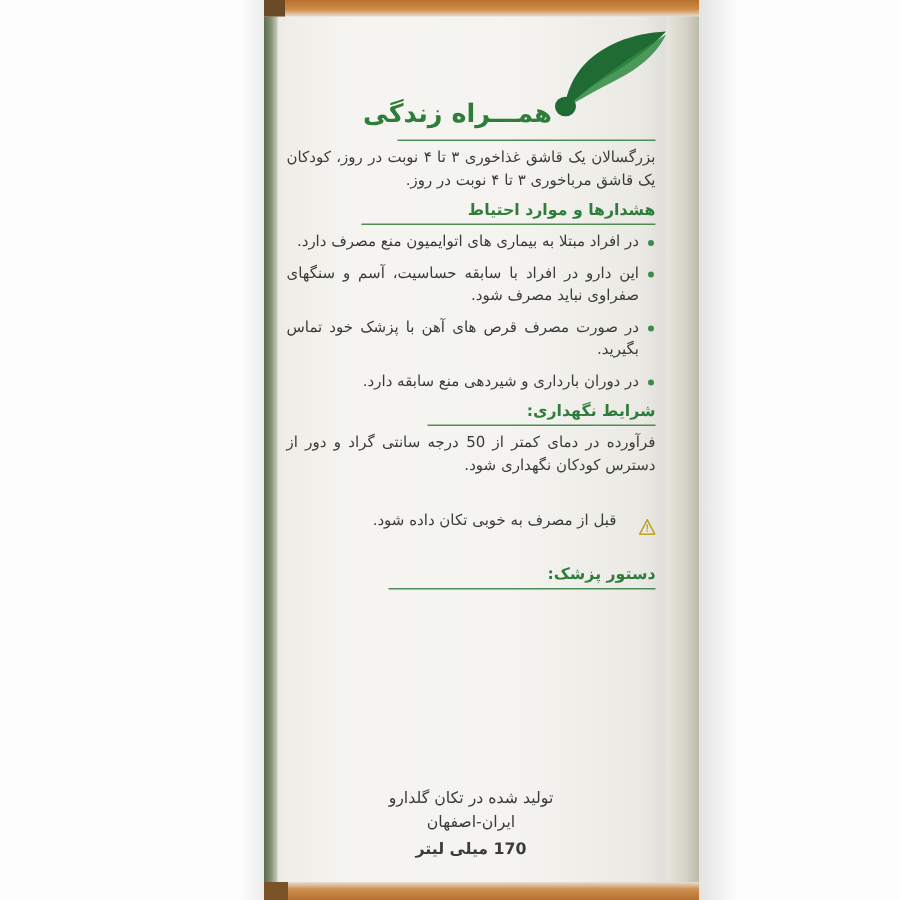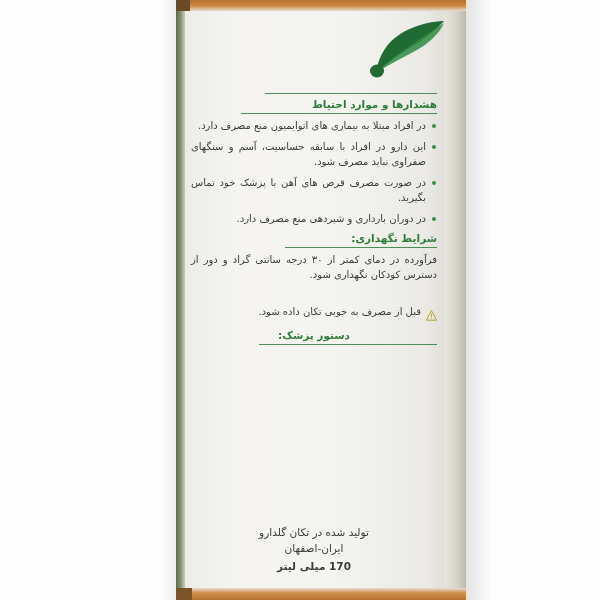--- a/index.html
+++ b/index.html
@@ -204,34 +204,33 @@
     right: 1px;
     top: 6px;
     width: 4px; height: 4px;
     border-radius: 50%;
     background: #3f8c49;
   }
 
   .note {
     display: flex;
     align-items: flex-start;
-    gap: 5px;
+    gap: 15px;
     margin-top: 23px;
     direction: rtl;
   }
   .note-text {
     color: #3b3b38;
     font-size: 10px;
     line-height: 14px;
   }
   .warn-ico { flex: 0 0 auto; margin-top: 1px; }
 
   .doctor {
-    margin-top: 4px;
-    text-align: center;
+    margin-top: 16px;
   }
 
   
   .footer {
     position: absolute;
     left: 191px;
     bottom: 28px;
     width: 246px;
     direction: rtl;
     text-align: center;
@@ -285,43 +284,45 @@
   <div class="bottom-flap-dark"></div>
 
   <div class="brand">
     <div class="leaf-wrap">
       <svg width="86" height="60" viewBox="0 0 86 60">
         <path d="M84 1 C62 2 40 10 27 26 C20 35 17 45 16 54 C24 46 33 38 45 31 C58 23 72 14 84 1 Z" fill="#1f6b33"></path>
         <path d="M84 3 C70 12 56 21 44 30 C34 37 26 44 19 51 C30 44 44 37 57 30 C69 23 79 14 84 3 Z" fill="#2f8a41" opacity="0.85"></path>
         <ellipse cx="17" cy="51" rx="7" ry="6.5" fill="#1f6b33"></ellipse>
       </svg>
     </div>
+    <div class="brand-text">همـــراه زندگی</div>
   </div>
 
   <div class="content">
 
     <div>
       <div class="rule short"></div>
+      <p class="para">بزرگسالان یک قاشق غذاخوری ۳ تا ۴ نوبت در روز، کودکان یک قاشق مرباخوری ۳ تا ۴ نوبت در روز.</p>
     </div>
 
     <div>
       <div class="sec-head">هشدارها و موارد احتیاط</div>
       <div class="rule long"></div>
       <ul class="bullets">
         <li>در افراد مبتلا به بیماری های اتوایمیون منع مصرف دارد.</li>
         <li>این دارو در افراد با سابقه حساسیت، آسم و سنگهای صفراوی نباید مصرف شود.</li>
         <li>در صورت مصرف قرص های آهن با پزشک خود تماس بگیرید.</li>
-        <li>در دوران بارداری و شیردهی منع مصرف دارد.</li>
+        <li>در دوران بارداری و شیردهی منع سابقه دارد.</li>
       </ul>
     </div>
 
     <div>
       <div class="sec-head">شرایط نگهداری:</div>
       <div class="rule mid"></div>
-      <p class="para">فرآورده در دمای کمتر از ۳۰ درجه سانتی گراد و دور از دسترس کودکان نگهداری شود.</p>
+      <p class="para">فرآورده در دمای کمتر از 50 درجه سانتی گراد و دور از دسترس کودکان نگهداری شود.</p>
     </div>
 
     <div class="note">
       <span class="warn-ico">
         <svg width="11" height="11" viewBox="0 0 11 11">
           <path d="M5.5 0.6 L10.6 10.2 L0.4 10.2 Z" fill="none" stroke="#b9a32a" stroke-width="1"></path>
           <rect x="5.05" y="3.6" width="0.9" height="3.3" fill="#b9a32a"></rect>
           <rect x="5.05" y="7.6" width="0.9" height="0.9" fill="#b9a32a"></rect>
         </svg>
       </span>

